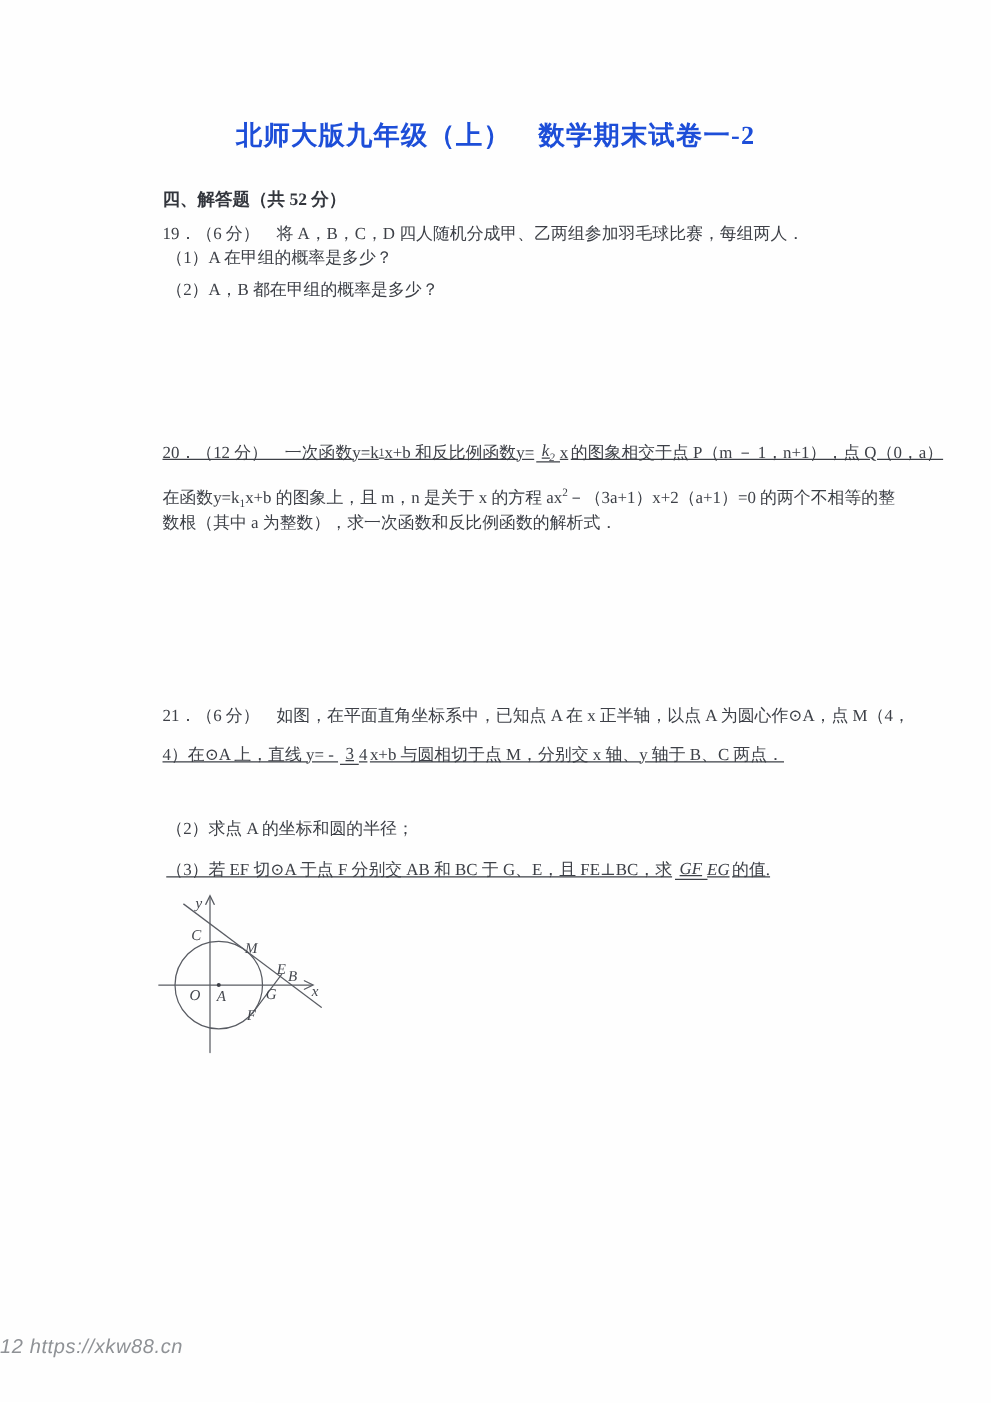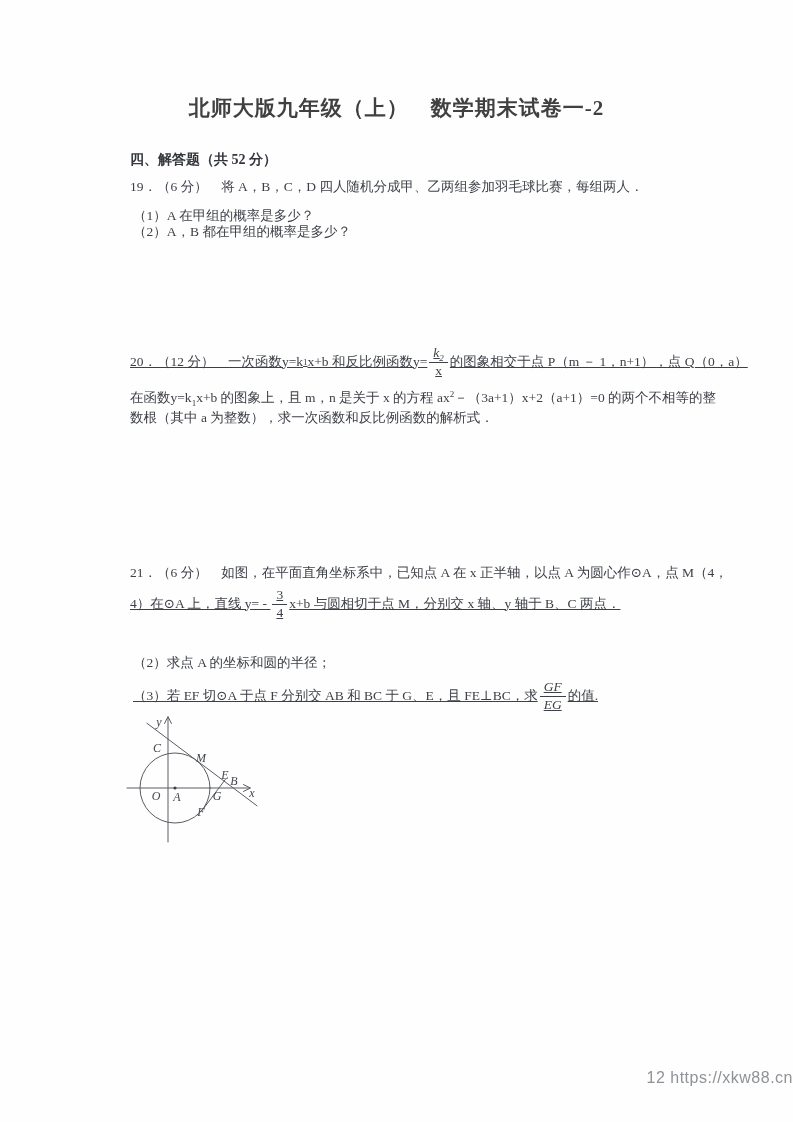--- a/index.html
+++ b/index.html
@@ -5,61 +5,61 @@
   html,body { margin:0; padding:0; background:#ffffff; }
   .page {
     position:relative; width:793px; height:1122px; margin:0 auto;
     background:#fefefe; overflow:hidden;
     font-family:"Liberation Serif","DejaVu Serif",serif;
     color:#3d4047;
   }
   .doc-title {
     position:absolute; top:94px; left:0; width:100%;
     text-align:center; font-size:21px; font-weight:700;
-    letter-spacing:1px; color:#404040;
+    letter-spacing:1px; color:#1d4ed8;
   }
   .section-heading {
     position:absolute; top:151px; left:130px;
     font-size:14px; font-weight:700; color:#33363d;
   }
   .line {
     position:absolute; left:130px; font-size:13.5px;
     white-space:nowrap; line-height:1.25;
   }
   .indent { left:133px; }
   .flexline { display:flex; align-items:center;text-decoration:underline; }
   .flexline span { white-space:pre; }
   .frac {
-    display:inline-flex; flex-direction:column; align-items:center;
+    display:inline-flex; flex-direction:row; align-items:center;
     vertical-align:middle; margin:0 2px; line-height:1.1; font-size:13.5px;
   }
   .fnum { padding:0 4px 1px; border-bottom:1px solid #3d4047; text-align:center; }
   .fden { padding-top:1px; text-align:center; }
   .it { font-style:italic; }
   sub { font-size:9px; line-height:0; }
   sup { font-size:9px; line-height:0; }
   .figure-wrap { position:absolute; left:122px; top:704px; }
   .footer {
     position:absolute; top:1069px; left:0; width:100%;
-    text-align:right;
+    text-align:left;
     font-family:"Liberation Sans","DejaVu Sans",sans-serif;
-    font-size:16px; color:#8f9296; letter-spacing:0.5px;
+    font-size:16px; color:#8f9296; letter-spacing:0.5px;font-style:italic;
   }
 </style>
 </head>
 <body>
 
 <div class="page">
 
   <div class="doc-title">北师大版九年级（上）　数学期末试卷一-2</div>
 
   <div class="section-heading">四、解答题（共 52 分）</div>
 
   <div class="line" style="top:179px">19．（6 分）　将 A，B，C，D 四人随机分成甲、乙两组参加羽毛球比赛，每组两人．</div>
-  <div class="line indent" style="top:208px">（1）A 在甲组的概率是多少？</div>
+  <div class="line indent" style="top:198px">（1）A 在甲组的概率是多少？</div>
   <div class="line indent" style="top:224px">（2）A，B 都在甲组的概率是多少？</div>
 
   <div class="line flexline" style="top:347px; height:30px">
     <span>20．（12 分）　一次函数y=k</span>
       <sub>1</sub>
       <span>x+b 和反比例函数y=</span>
       <span class="frac"><span class="fnum it"><span>k</span><sub>2</sub></span><span class="fden">x</span></span>
       <span>的图象相交于点 P（m － 1，n+1），点 Q（0，a）</span>
   </div>
   <div class="line" style="top:390px">

